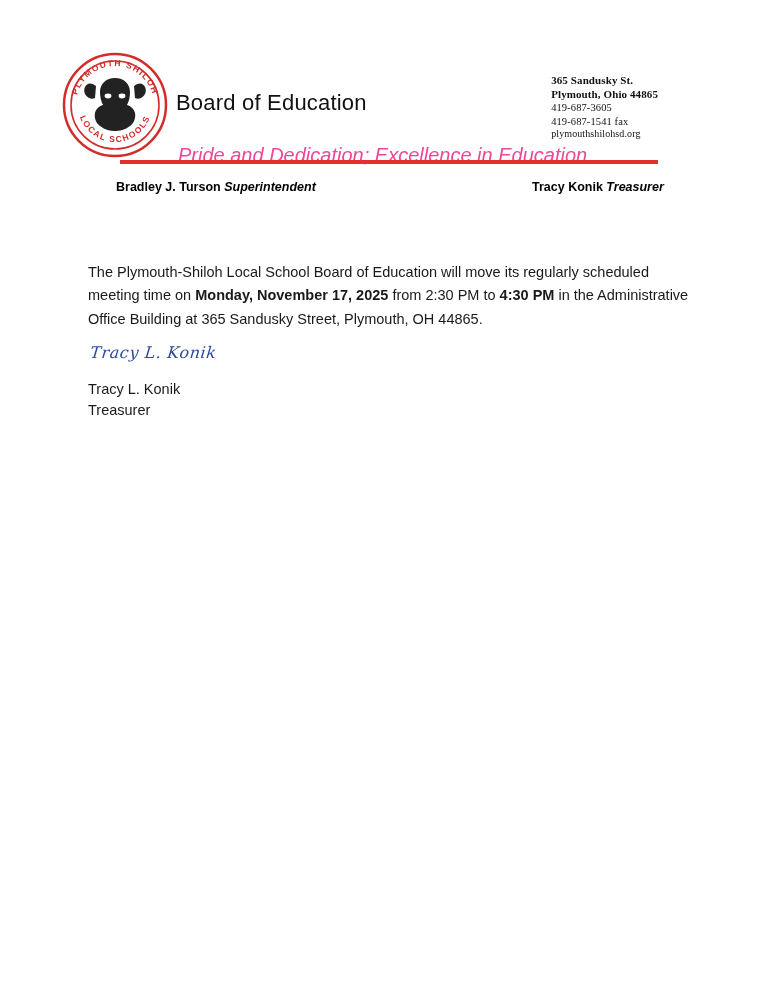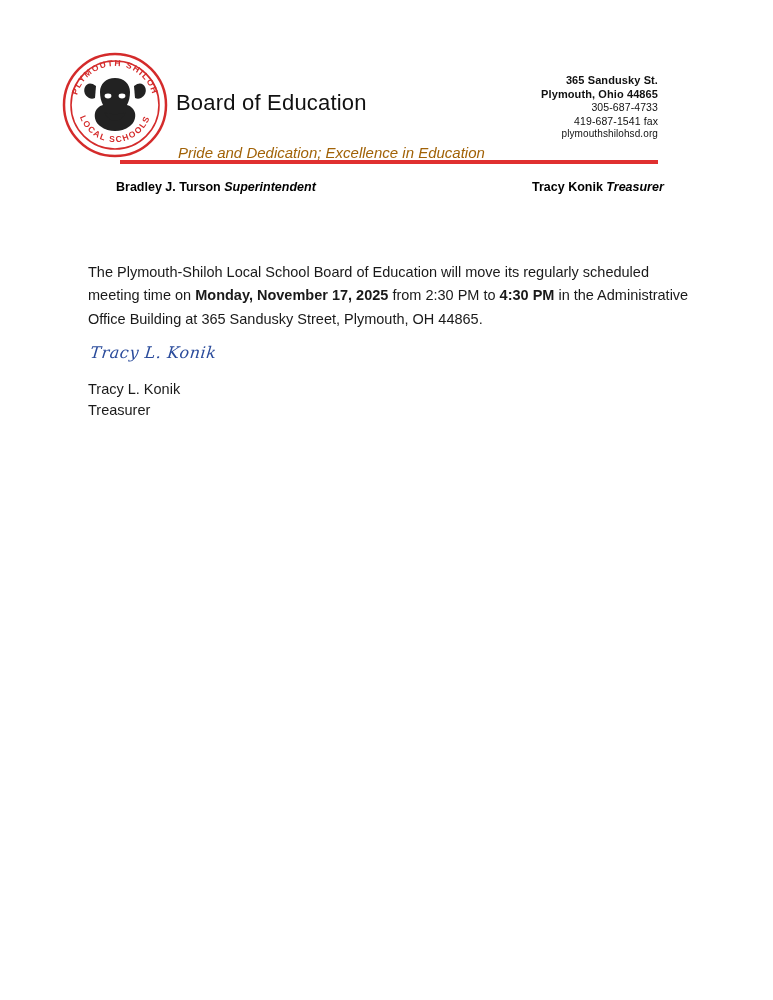--- a/index.html
+++ b/index.html
@@ -50,46 +50,47 @@
     font-weight: normal;
     letter-spacing: 0.2px;
     color: #111111;
     font-family: "Liberation Sans", sans-serif;
   }
 
   .address-block {
     position: absolute;
     right: 115px;
     top: 73px;
-    text-align: right;
+    text-align: left;
     line-height: 1.28;
     color: #111111;
+    font-family: Liberation Serif, serif;
   }
   .address-line-strong {
     font-size: 11px;
     font-weight: bold;
     letter-spacing: 0.1px;
     white-space: nowrap;
   }
   .address-line {
     font-size: 10.5px;
     letter-spacing: 0.1px;
     white-space: nowrap;
   }
   .address-line.web {
     font-size: 10px;
   }
 
   .motto {
     position: absolute;
     left: 178px;
     top: 144px;
-    font-size: 15px;
+    font-size: 20px;
     font-style: italic;
-    color: #a16207;
+    color: #ec4899;
     white-space: nowrap;
   }
 
   .red-rule {
     position: absolute;
     left: 120px;
     top: 160px;
     width: 538px;
     height: 4px;
     background: #e03030;
@@ -197,21 +198,21 @@
           <path d="M42 60 c7 3 15 3 22 0 c-3 6 -7 9 -11 9 c-4 0 -8 -3 -11 -9 z"></path>
         </g>
       </svg>
     </div>
 
     <div class="bo-title">Board of Education</div>
 
     <div class="address-block">
       <div class="address-line-strong">365 Sandusky St.</div>
       <div class="address-line-strong">Plymouth, Ohio 44865</div>
-      <div class="address-line">305-687-4733</div>
+      <div class="address-line">419-687-3605</div>
       <div class="address-line">419-687-1541 fax</div>
       <div class="address-line web">plymouthshilohsd.org</div>
     </div>
 
     <div class="motto">Pride and Dedication; Excellence in Education</div>
 
     <div class="red-rule"></div>
 
     <div class="officers">
       <div class="officer left">

